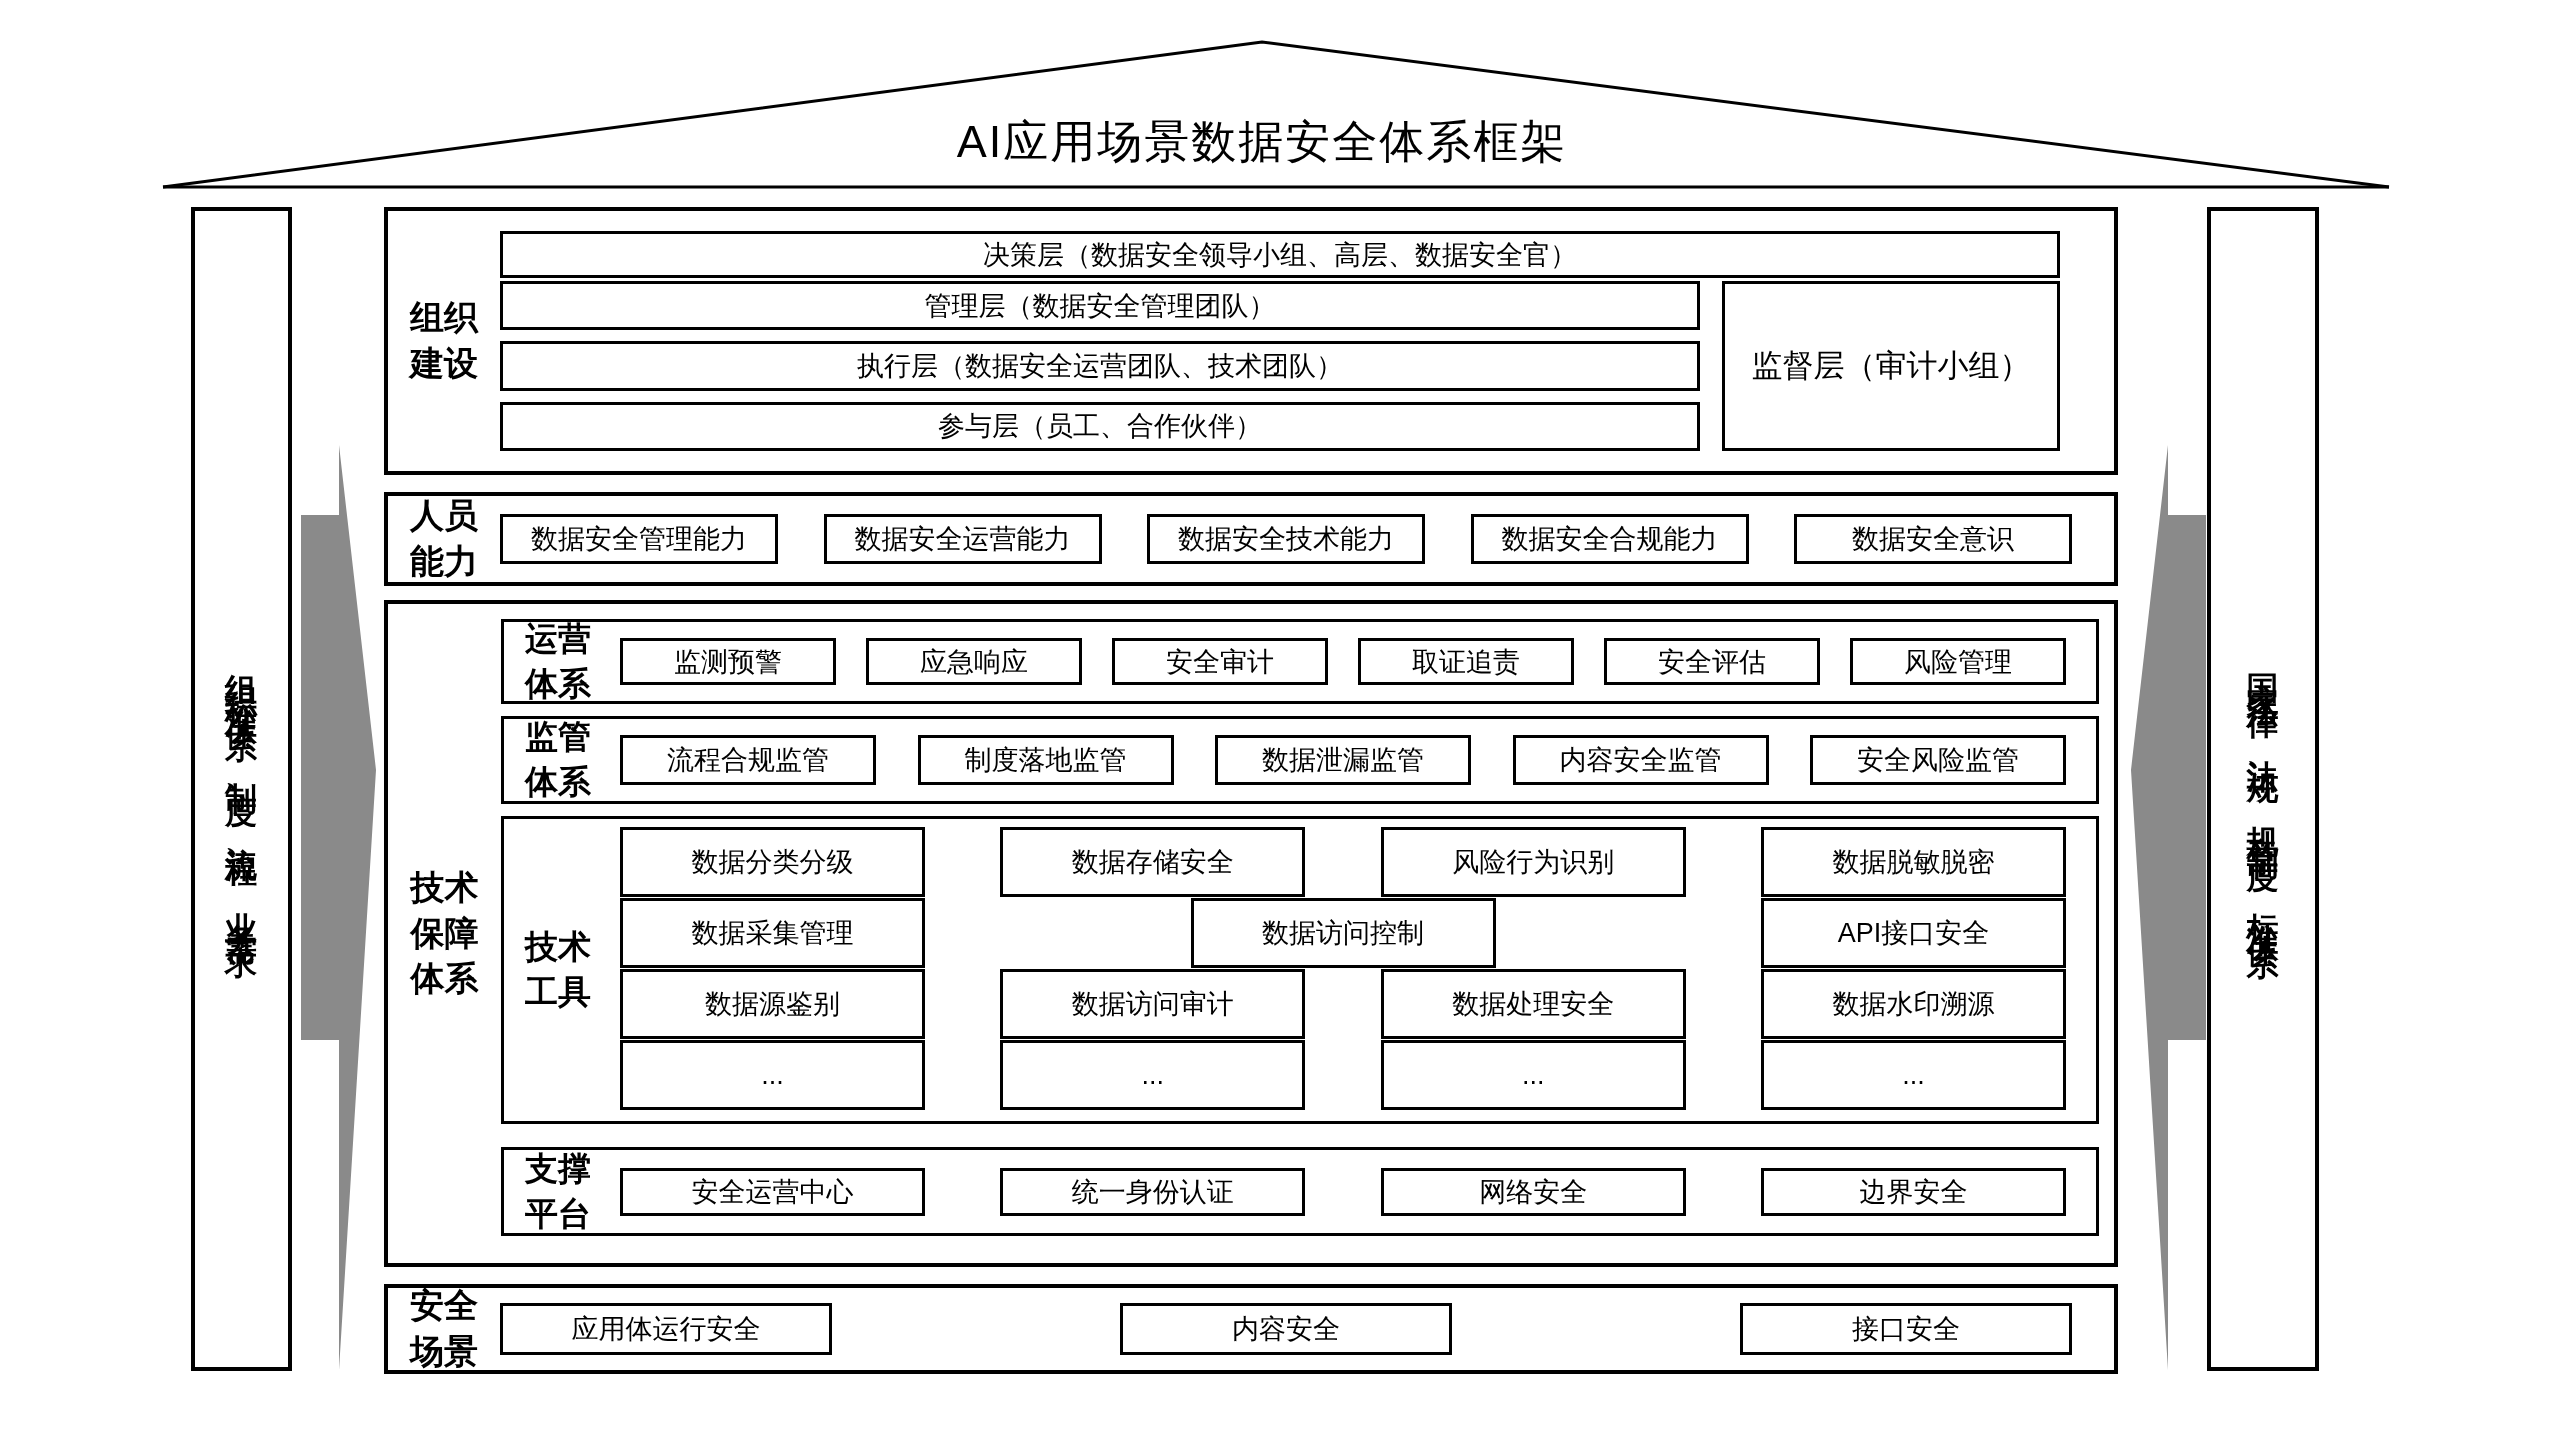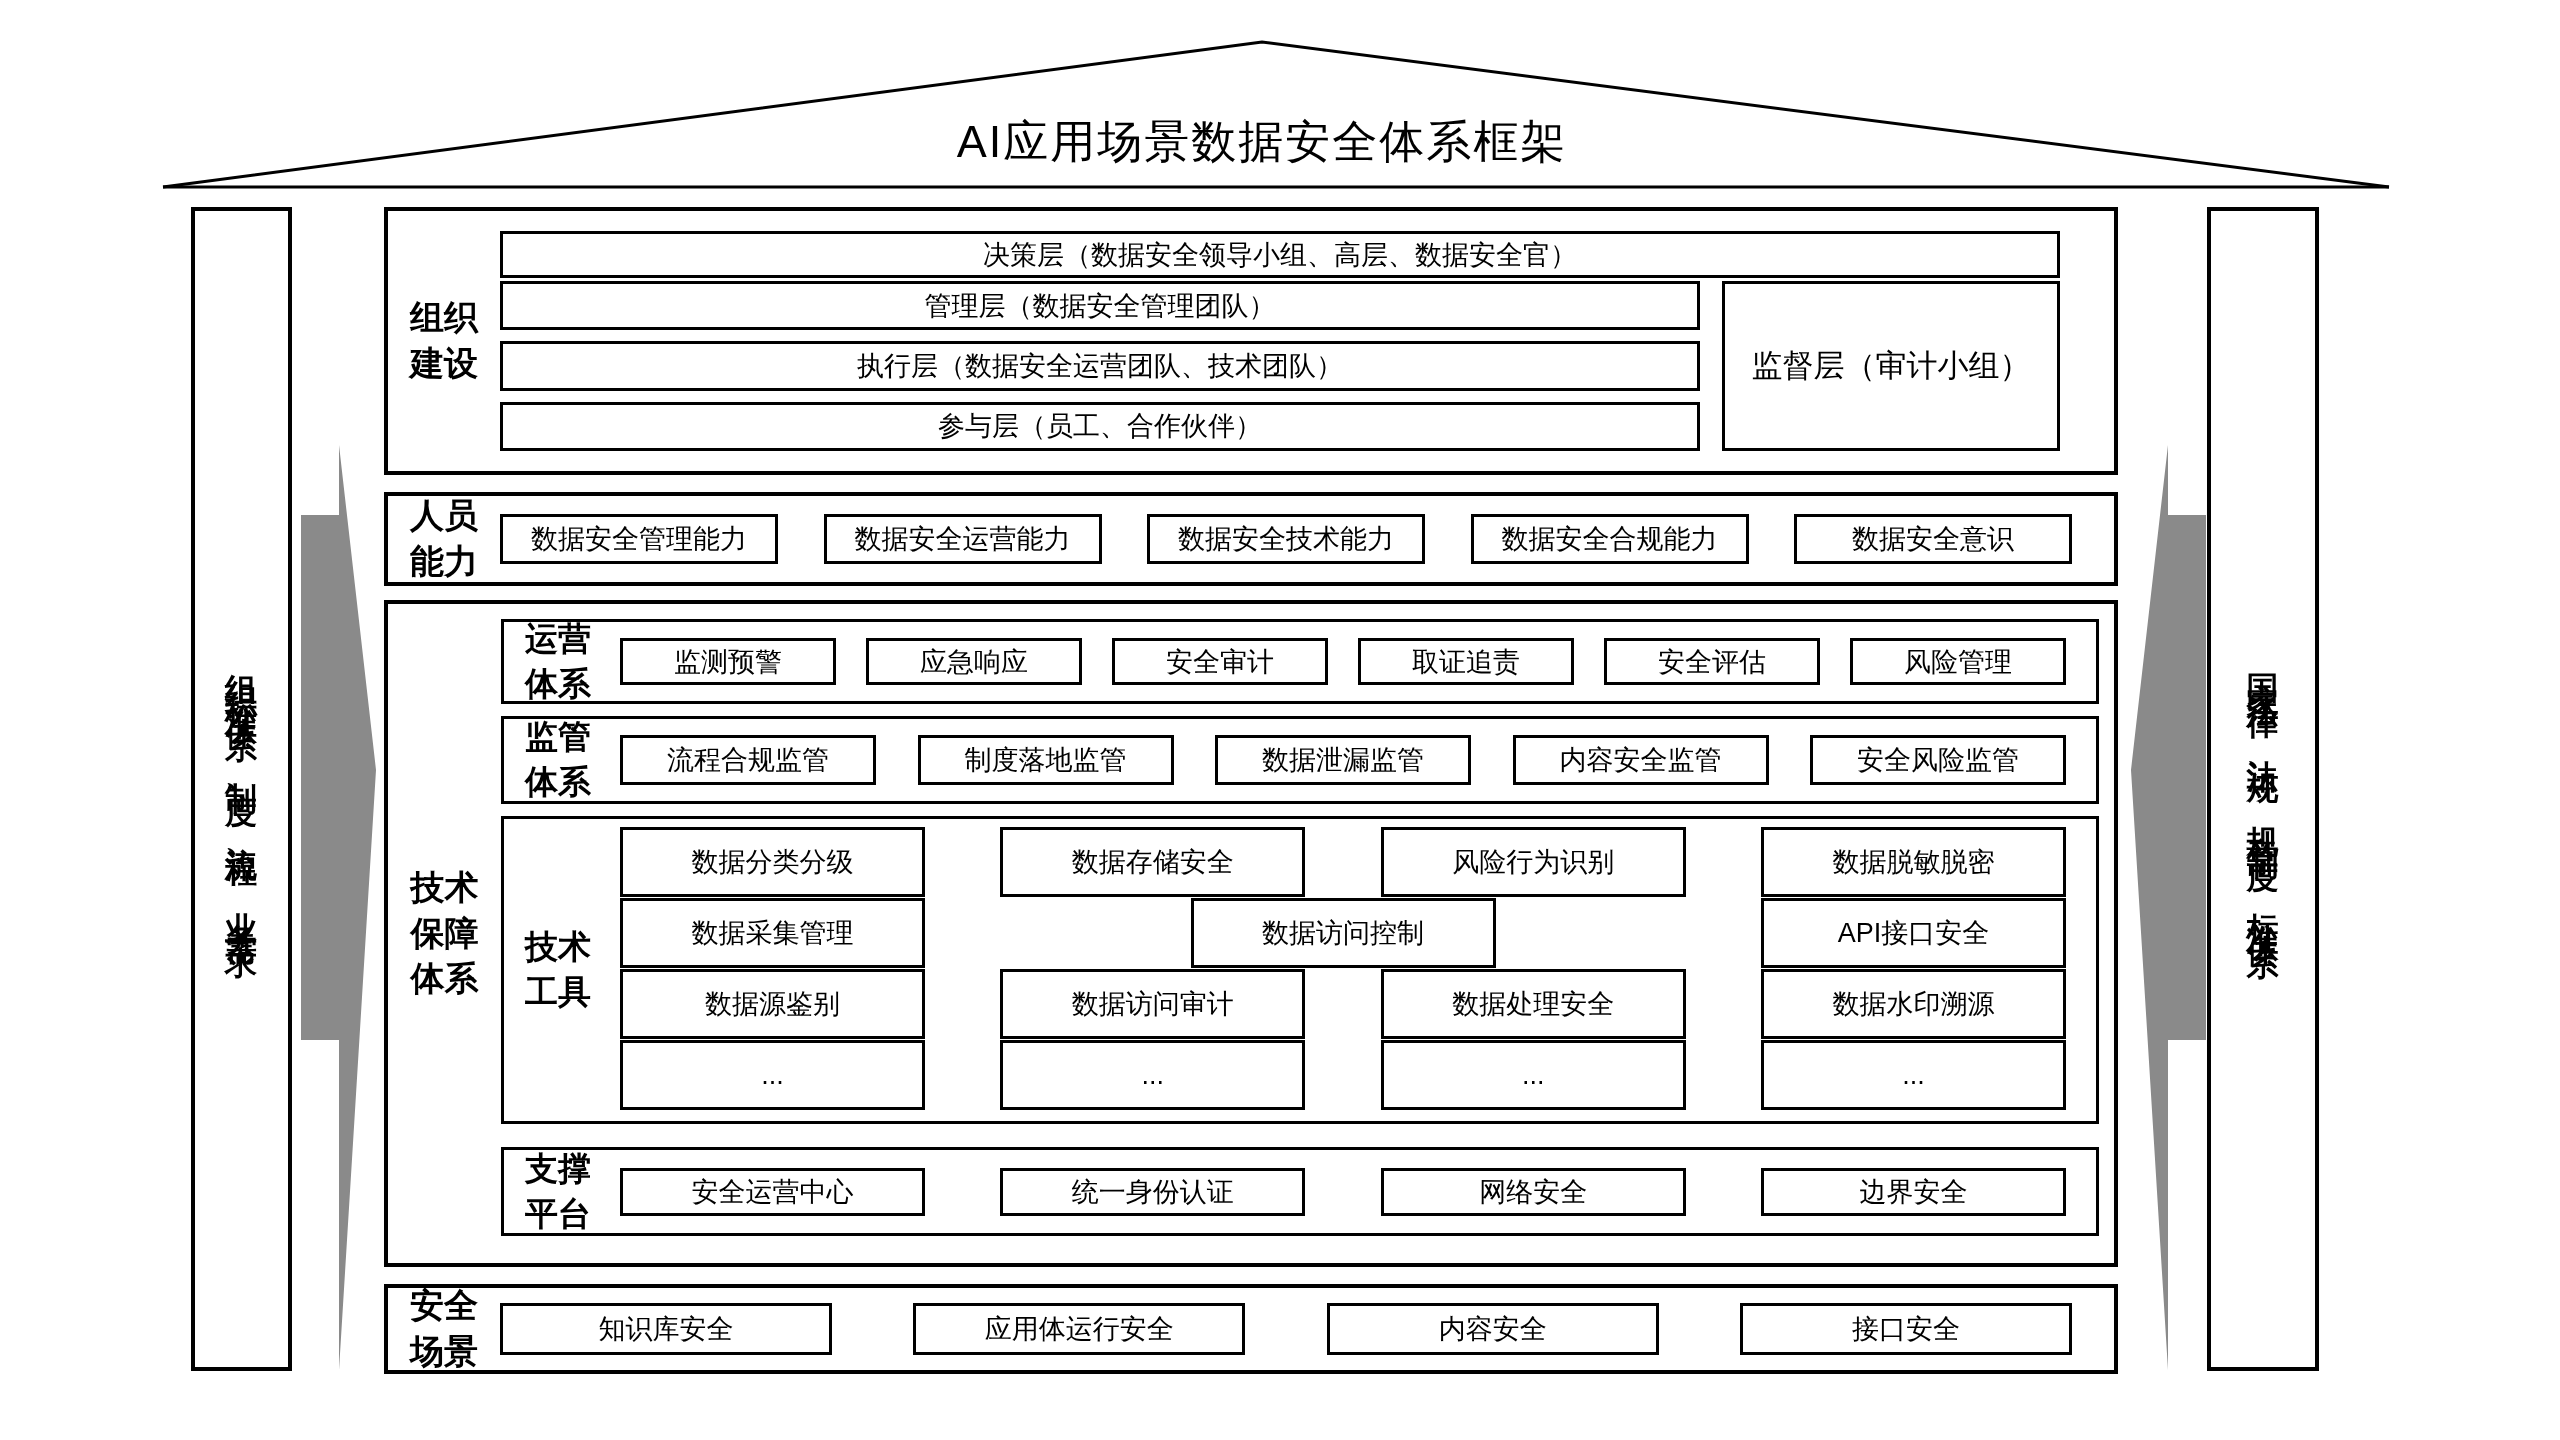--- a/index.html
+++ b/index.html
@@ -203,20 +203,19 @@
       </div>
 
     </div>
   </div>
 
   <div class="sec sec-scenarios">
     <div class="sec-label">
       <span>安全场景</span>
     </div>
     <div class="hitems">
-      <div class="item">知识库安全</div>
       <div class="item">应用体运行安全</div>
       <div class="item">内容安全</div>
       <div class="item">接口安全</div>
     </div>
   </div>
 
 </div>
 
 </body></html>

